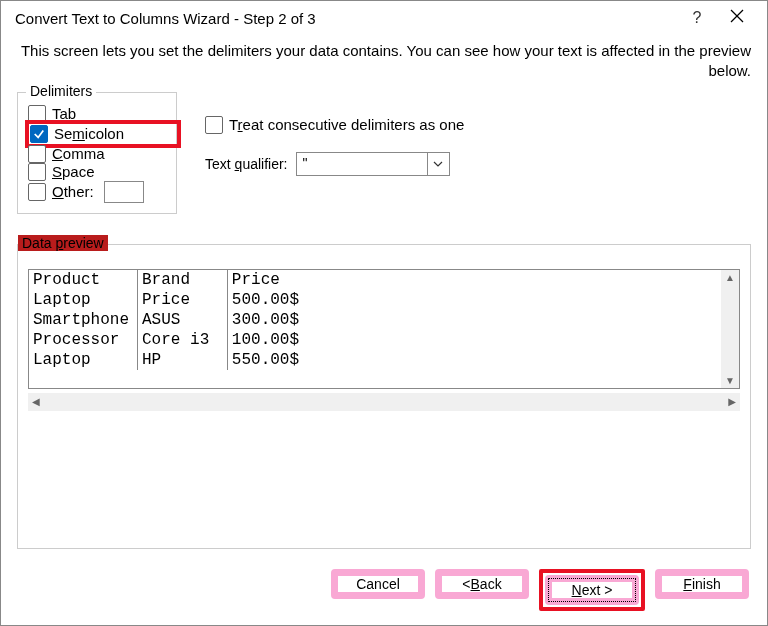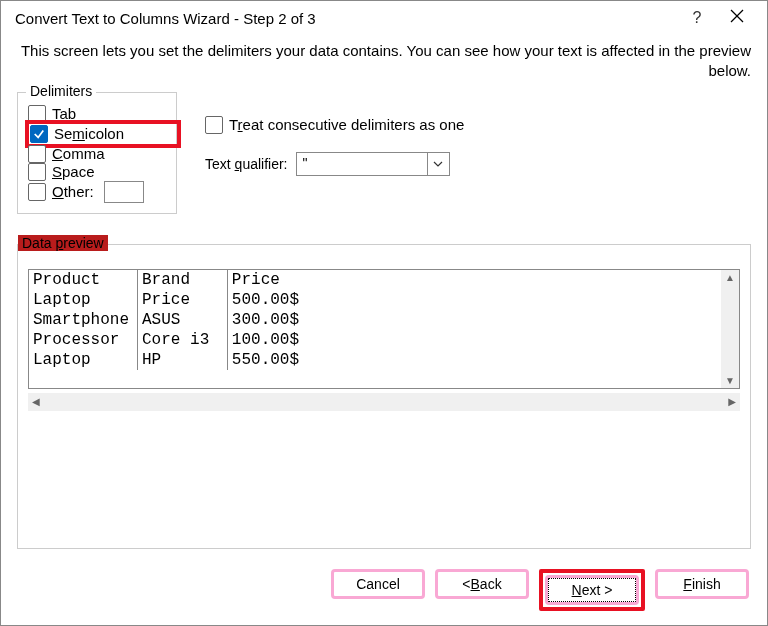--- a/index.html
+++ b/index.html
@@ -193,21 +193,21 @@
 .hscroll .arrow { color: #666; font-size: 10px; }
 .footer {
   display: flex;
   justify-content: flex-end;
   gap: 10px;
   padding: 12px 18px 14px 18px;
 }
 .wbtn {
   min-width: 94px;
   height: 30px;
-  border: 3px solid #f9a8d4;
+  border: 7px solid #f9a8d4;
   background: #fff;
   border-radius: 4px;
   cursor: pointer;
   font-size: 14px;
   display: inline-flex;
   align-items: center;
   justify-content: center;
   padding: 0 14px;
 }
 .next-wrap {

